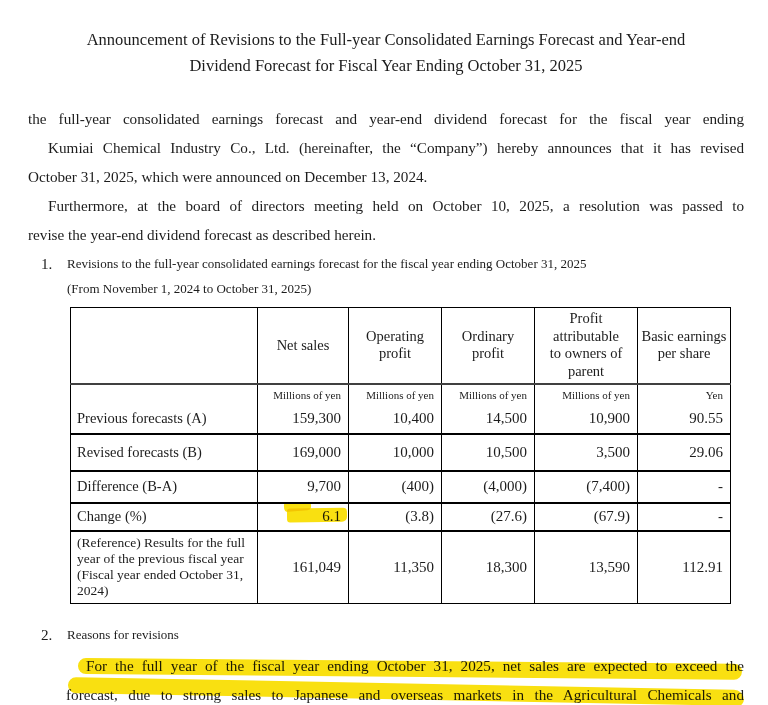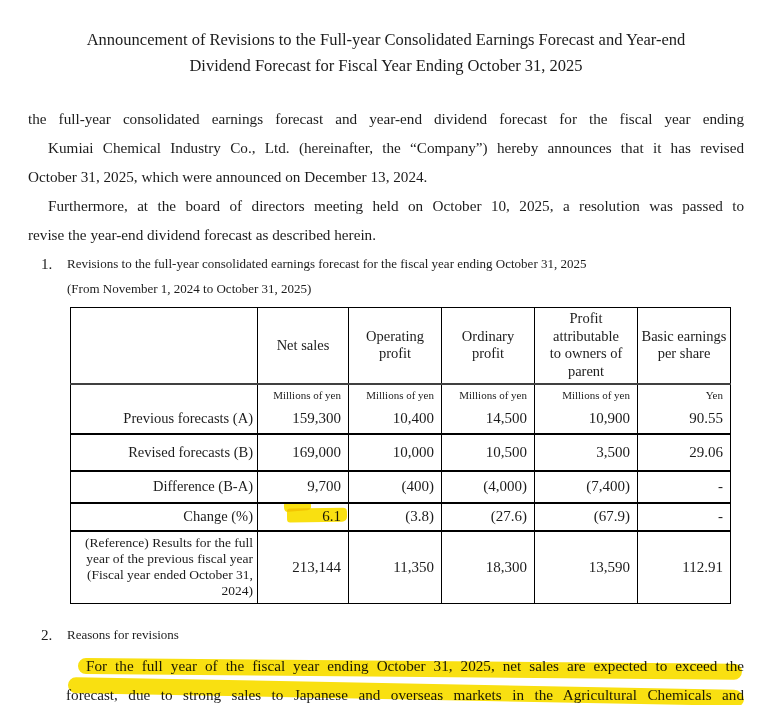--- a/index.html
+++ b/index.html
@@ -38,21 +38,21 @@
     border-bottom:2px solid #404040;
   }
   .c0{width:187px}.c1{width:91px}.c2{width:93px}.c3{width:93px}.c4{width:103px}.c5{width:93px}
   tr.hrow  { height:46px; }
   tr.units { height:20px;margin-top:18px; }
   tr.units td { border-bottom:none; font-size:11px; text-align:right; padding:2px 7px 0 2px; }
   tr.r0 td { border-top:none; }
   tr.r0 { height:30px; } tr.r1 { height:37px;margin-left:18px; } tr.r2 { height:32px; }
   tr.r3 { height:28px; } tr.r4 { height:70px; }
   tr.r1 td, tr.r2 td, tr.r3 td, tr.r4 td { border-top-width:2px; }
-  .ftable .lbl { font-size:14.5px; text-align:right; padding:3px 4px 3px 6px; }
+  .ftable .lbl { font-size:14.5px; text-align:left; padding:3px 12px 3px 6px; }
   .ftable .lbl-small { font-size:13.5px; line-height:1.2;margin-left:16px; }
   .ftable .num { font-size:15px; text-align:right; padding:3px 7px 3px 2px; }
   
   .hl-wrap { position:relative; display:inline-block; }
   .mark {
     position:absolute; display:block;
     background:var(--hl,#f9e011);
     mix-blend-mode:multiply; pointer-events:none;
   }
   .mark-swipe { right:-6px; top:0px; width:60px; height:14px; border-radius:3px 4px 5px 3px; transform:rotate(-0.8deg); }
@@ -161,21 +161,21 @@
             <i class="mark mark-swipe"></i>
           </span>
         </td>
         <td class="num">(3.8)</td>
         <td class="num">(27.6)</td>
         <td class="num">(67.9)</td>
         <td class="num">-</td>
       </tr>
       <tr class="r4">
         <td class="lbl lbl-small">(Reference) Results for the full year of the previous fiscal year (Fiscal year ended October 31, 2024)</td>
-        <td class="num">213,144</td>
+        <td class="num">161,049</td>
         <td class="num">11,350</td>
         <td class="num">18,300</td>
         <td class="num">13,590</td>
         <td class="num">112.91</td>
       </tr>
     </tbody>
   </table>
 
   <div class="sec" style="margin-top:18px;">
     <span class="secnum">2.</span>

